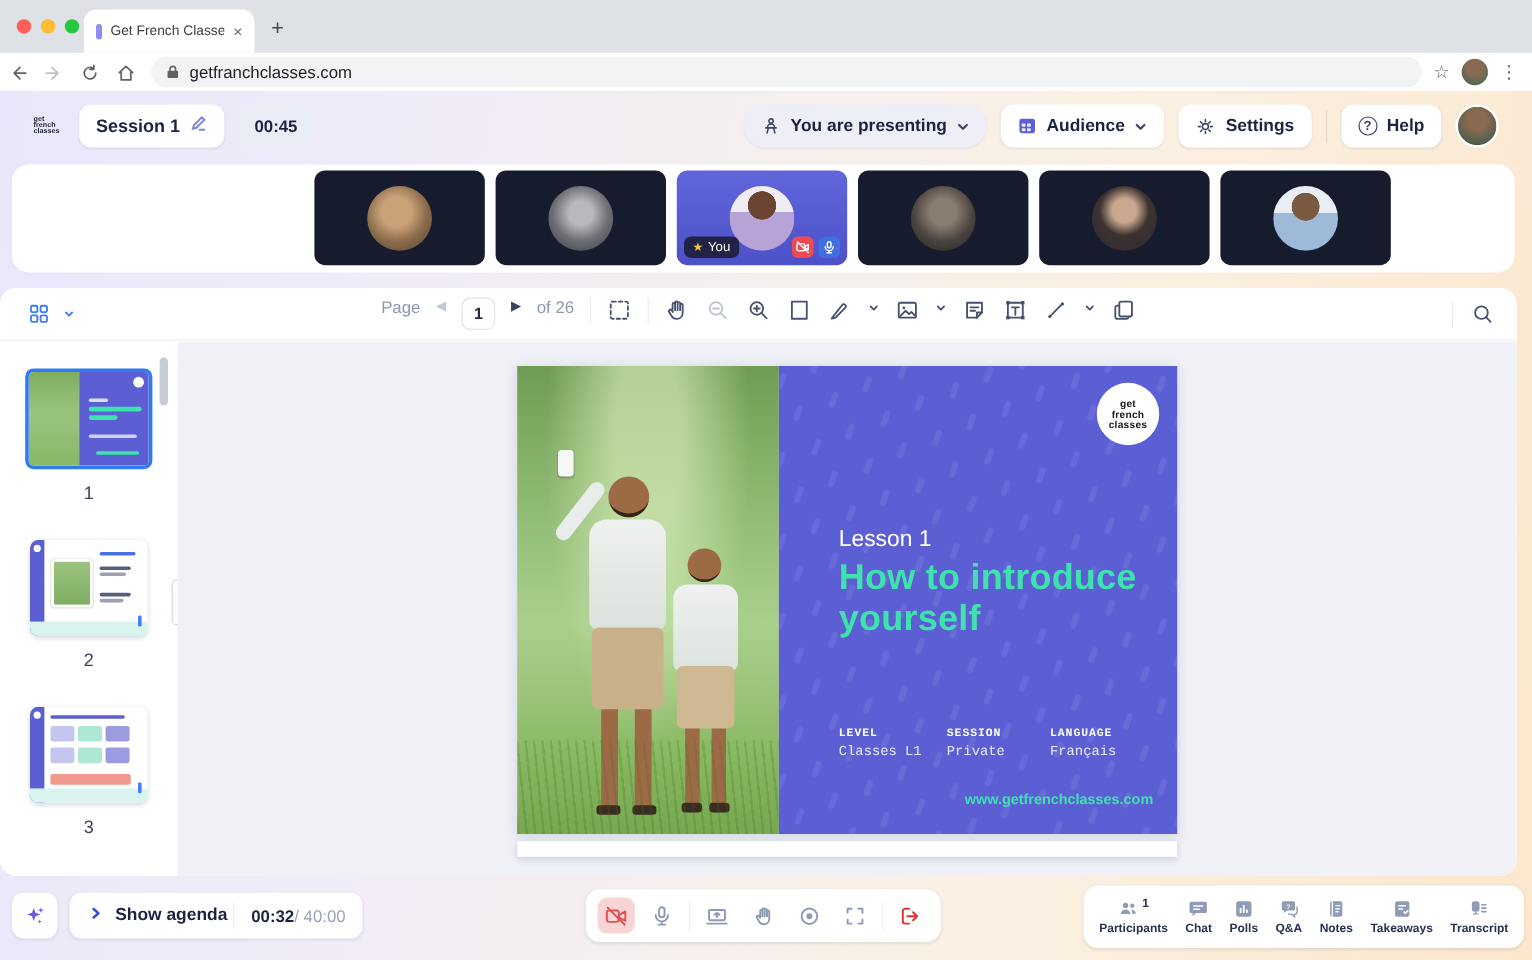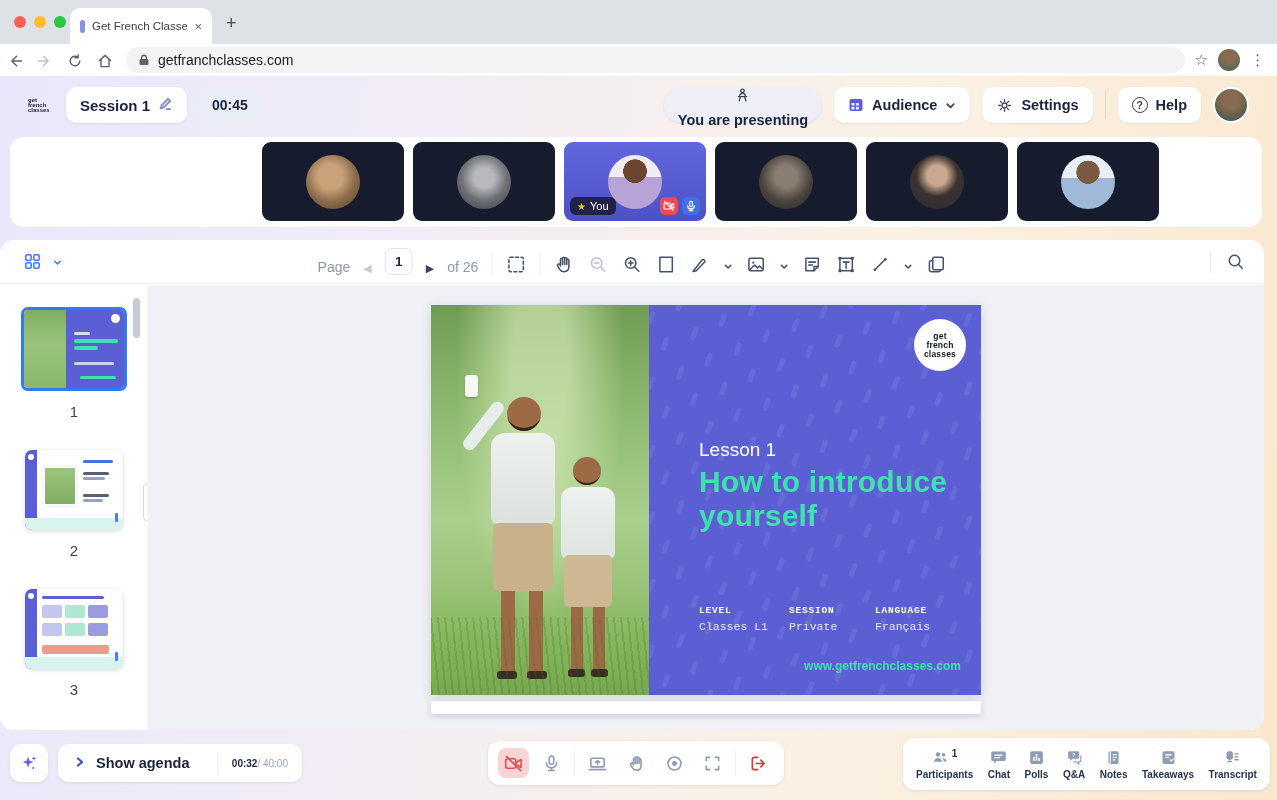--- a/index.html
+++ b/index.html
@@ -41,21 +41,21 @@
     display:flex; align-items:center; padding:0 28px; gap:12px; }
   .applogo { width:26px; line-height:5px; font-size:6px; font-weight:bold; color:#1b2230; }
   .applogo span{display:block; letter-spacing:0;}
   .pill { background:#fff; border-radius:10px; height:36px; display:flex; align-items:center;
     gap:8px; padding:0 14px; box-shadow:0 1px 2px rgba(25,35,70,.08); }
   .session-label { font-size:15px; font-weight:bold; color:#1b2340; }
   .pencil svg{width:15px;height:15px;stroke:#7b86d8;fill:none;stroke-width:1.8;stroke-linecap:round;}
   .timer-pill { background:#eaedf6; border-radius:10px; height:36px; display:flex; align-items:center;
     padding:0 13px; font-size:14px; font-weight:bold; color:#1b2340; }
   .spacer { flex:1; }
-  .presenting { background:#edeef6; border-radius:19px;flex-direction:column; }
+  .presenting { background:#edeef6; border-radius:19px; }
   .presenting .lbl { font-size:14.5px; font-weight:bold; color:#1b2340; }
   .hicon svg{ width:17px; height:17px; stroke:#3c475f; fill:none; stroke-width:1.7; stroke-linecap:round; stroke-linejoin:round; display:block;}
   .chev svg{ width:11px; height:11px; stroke:#3c475f; fill:none; stroke-width:2; stroke-linecap:round; stroke-linejoin:round; display:block;}
   .btn-lbl { font-size:14.5px; font-weight:bold; color:#1b2340; }
   .aud-ic svg{ width:16px; height:16px; display:block; }
   .hdr-divider { width:1px; height:28px; background:#e2d9cc; }
   .help-ic { width:16px; height:16px; border:1.6px solid #3c475f; border-radius:50%;
     font-size:11px; font-weight:bold; color:#3c475f; display:flex; align-items:center; justify-content:center; }
   .hdr-avatar { width:36px; height:36px; border-radius:50%; border:2px solid #fff;
     background:radial-gradient(circle at 50% 35%, #8a6a50 0 30%, #55604e 70%, #3a4436 100%); }
@@ -88,21 +88,21 @@
 
   
   .workspace { position:absolute; left:0; top:164px; width:1264px; height:490px; background:#fff;
     border-radius:14px; overflow:hidden; }
   .toolbar { position:absolute; left:0; top:0; width:100%; height:44px; background:#fff;
     border-bottom:1px solid #eceef4; display:flex; align-items:center; }
   .ticon svg { width:21px; height:21px; stroke:#46516b; fill:none; stroke-width:1.6;
     stroke-linecap:round; stroke-linejoin:round; display:block; }
   .ticon.dis svg { stroke:#bcc3d2; }
   .tb-left { position:absolute; left:22px; display:flex; align-items:center; gap:10px; }
-  .tb-center { position:absolute; left:50%; transform:translateX(-50%); display:flex; align-items:flex-end; gap:13px; }
+  .tb-center { position:absolute; left:50%; transform:translateX(-50%); display:flex; align-items:flex-start; gap:13px; }
   .tb-right { position:absolute; right:18px; display:flex; align-items:center; gap:14px; }
   .tb-txt { font-size:14px; color:#8e98ad; }
   .page-box { width:28px; height:27px; border:1px solid #dfe3ec; border-radius:7px; display:flex;
     align-items:center; justify-content:center; font-size:13.5px; font-weight:bold; color:#1f2a44; }
   .pg-arrow { font-size:11px; color:#39435c; } .pg-arrow.dis { color:#c3c9d6; }
   .tb-div { width:1px; height:22px; background:#e7eaf1; }
   .chev-sm svg{ width:9px; height:9px; stroke:#46516b; fill:none; stroke-width:2; stroke-linecap:round; stroke-linejoin:round;}
 
   .main { position:absolute; left:0; top:45px; width:100%; height:445px; }
   .sidebar { position:absolute; left:0; top:0; width:148px; height:100%; background:#fff; }
@@ -181,21 +181,21 @@
   .bottombar { position:absolute; left:0; top:656px; width:100%; height:68px; }
   .sparkle-btn { position:absolute; left:10px; top:12px; width:38px; height:38px; background:#fff;
     border-radius:10px; box-shadow:0 1px 3px rgba(25,35,70,.1); display:flex; align-items:center; justify-content:center; }
   .sparkle-btn svg{ width:20px; height:20px; fill:#6a5ce8; }
   .agenda { position:absolute; left:58px; top:12px; width:244px; height:38px; background:#fff;
     border-radius:10px; box-shadow:0 1px 3px rgba(25,35,70,.1); display:flex; align-items:center; }
   .agenda-chev { margin-left:16px; }
   .agenda-chev svg{ width:12px; height:12px; stroke:#3c4fd0; fill:none; stroke-width:2.2; stroke-linecap:round; stroke-linejoin:round;}
   .agenda-lbl { font-size:14.5px; font-weight:bold; color:#1b2340; margin-left:10px; flex:1; }
   .agenda-div { width:1px; height:22px; background:#edeff4; }
-  .agenda-time { padding:0 14px; font-size:10px; }
+  .agenda-time { padding:0 14px; font-size:14px; }
   .agenda-time .cur { font-weight:bold; color:#1b2340; }
   .agenda-time .tot { color:#9aa3b8; }
 
   .ctrlbar { position:absolute; left:488px; top:9px; width:296px; height:44px; background:#fff;
     border-radius:12px; box-shadow:0 1px 3px rgba(25,35,70,.1); display:flex; align-items:center;
     padding:0 10px; gap:7px; }
   .cbtn { width:34px; height:30px; border-radius:8px; display:flex; align-items:center; justify-content:center; }
   .cbtn svg{ width:19px; height:19px; stroke:#8d9bb5; fill:none; stroke-width:1.7; stroke-linecap:round; stroke-linejoin:round; display:block;}
   .cbtn.cam-off { background:#f8d4d6; } .cbtn.cam-off svg{ stroke:#e05252; }
   .cbtn.leave svg{ stroke:#e03131; }

